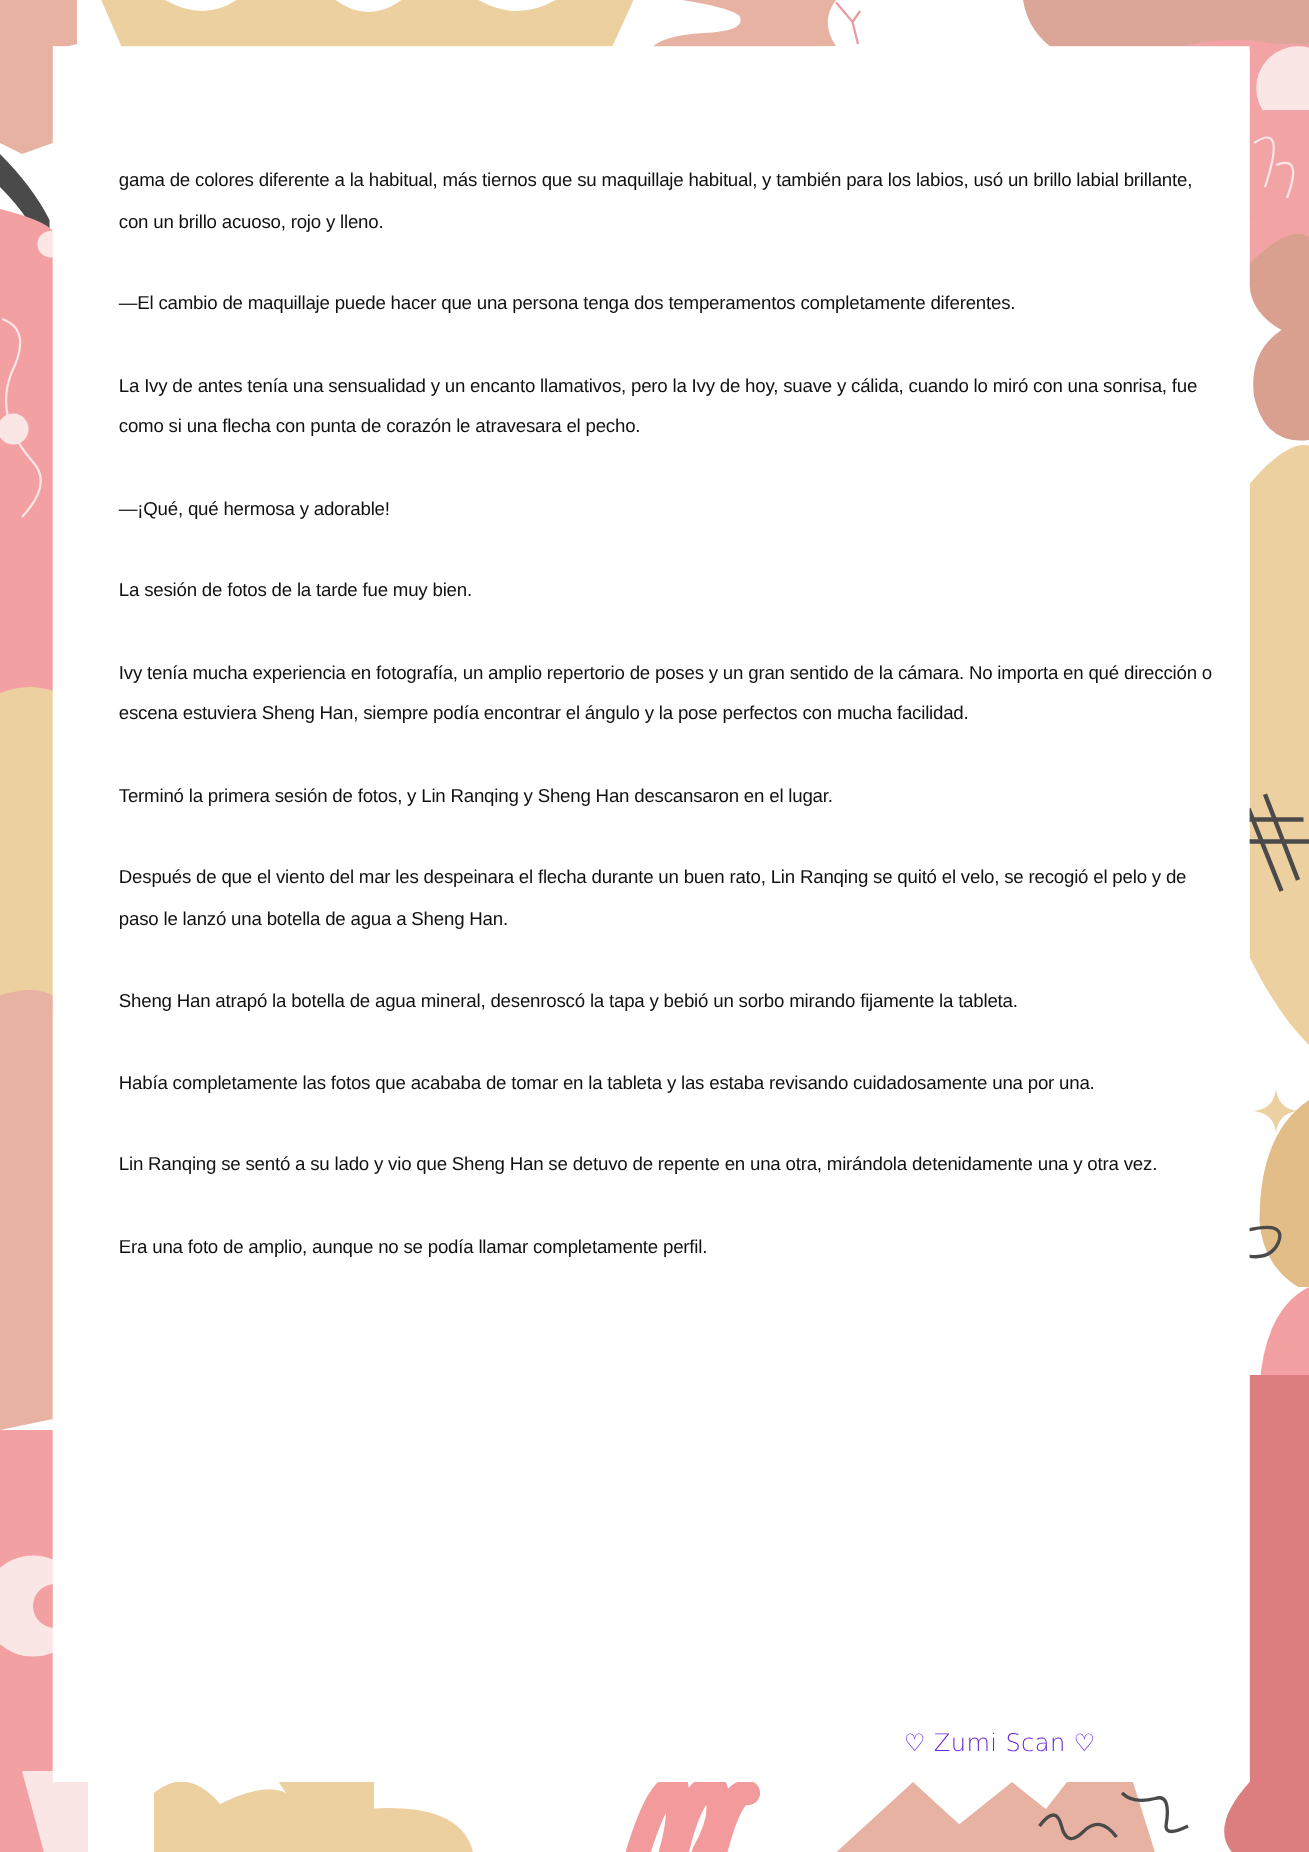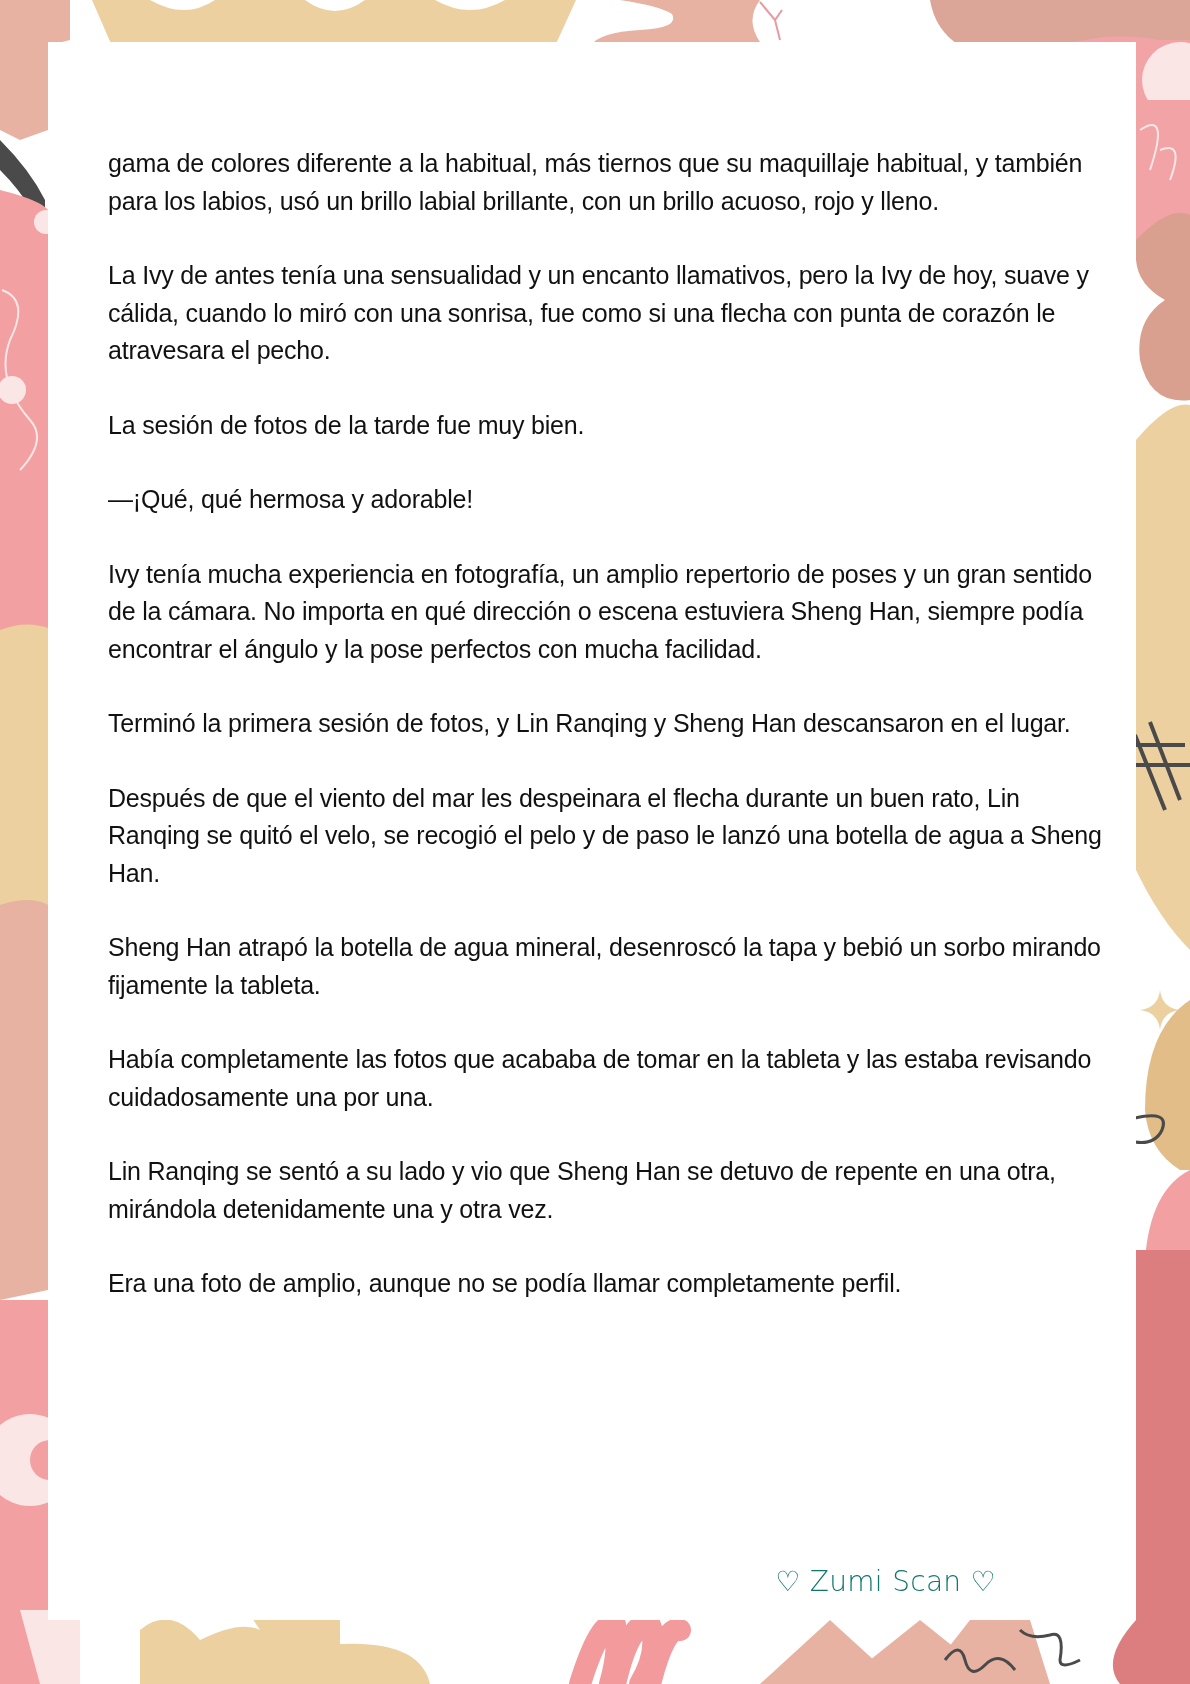--- a/index.html
+++ b/index.html
@@ -8,27 +8,27 @@
       background: #ffffff;
       font-family: "Liberation Sans", "DejaVu Sans", sans-serif;
     }
     .frame { position: absolute; inset: 0; z-index: 0; }
     .page {
       position: absolute; left: 48px; top: 42px; width: 1088px; height: 1578px;
       background: #ffffff; z-index: 2;
     }
     .content {
       position: absolute; left: 60px; top: 103px; width: 1000px;
-      color: #111111; font-size: 25px; line-height: 37.5px;
+      color: #111111; font-size: 17px; line-height: 37.5px;
       letter-spacing: -0.2px;
     }
     .content p { margin: 0 0 37px 0; }
     .watermark {
       position: absolute; right: 140px; bottom: 22px;
-      color: #0f766e; font-size: 28px; letter-spacing: 0.3px;
+      color: #6d28d9; font-size: 22px; letter-spacing: 0.3px;
       font-family: "DejaVu Sans", sans-serif; font-weight: 300;
     }
   </style>
 </head>
 <body>
 
 <svg class="frame" width="1190" height="1684" viewBox="0 0 1190 1684" xmlns="http://www.w3.org/2000/svg">
 
   <path d="M0,0 L70,0 L70,40 L50,45 L48,130 L20,140 L0,130 Z" fill="#e8b2a2"></path>
   <path d="M92,0 L150,0 Q185,20 215,0 L305,0 Q335,22 365,0 L435,0 Q470,20 505,0 L576,0 L555,46 L112,46 Z" fill="#ecd0a0"></path>
@@ -63,23 +63,24 @@
 
   <path d="M140,1684 L140,1630 Q170,1605 200,1640 Q240,1620 260,1630 L240,1600 L340,1600 L340,1644 Q420,1640 430,1684 Z" fill="#ecd0a0"></path>
   <path d="M580,1684 Q600,1620 615,1625 Q620,1650 610,1684 M615,1684 Q630,1620 650,1625 Q660,1650 640,1684 M650,1684 Q665,1625 680,1630" stroke="#f29a9c" stroke-width="22" fill="none" stroke-linecap="round"></path>
   <path d="M760,1684 L830,1620 L900,1684 Z M840,1684 L920,1620 L1000,1684 Z M920,1684 L970,1620 L1030,1620 L1050,1684 Z" fill="#e8b2a2"></path>
   <path d="M945,1660 Q960,1640 965,1660 Q970,1680 985,1665 Q1000,1650 1015,1670 M1020,1630 Q1030,1640 1050,1635 Q1065,1630 1060,1660 Q1060,1670 1080,1660" stroke="#4a4a4a" stroke-width="3" fill="none"></path>
 </svg>
 
 <div class="page">
   <div class="content">
     <p>gama de colores diferente a la habitual, más tiernos que su maquillaje habitual, y también para los labios, usó un brillo labial brillante, con un brillo acuoso, rojo y lleno.</p>
+    <p>—El cambio de maquillaje puede hacer que una persona tenga dos temperamentos completamente diferentes.</p>
     <p>La Ivy de antes tenía una sensualidad y un encanto llamativos, pero la Ivy de hoy, suave y cálida, cuando lo miró con una sonrisa, fue como si una flecha con punta de corazón le atravesara el pecho.</p>
+    <p>—¡Qué, qué hermosa y adorable!</p>
     <p>La sesión de fotos de la tarde fue muy bien.</p>
-    <p>—¡Qué, qué hermosa y adorable!</p>
     <p>Ivy tenía mucha experiencia en fotografía, un amplio repertorio de poses y un gran sentido de la cámara. No importa en qué dirección o escena estuviera Sheng Han, siempre podía encontrar el ángulo y la pose perfectos con mucha facilidad.</p>
     <p>Terminó la primera sesión de fotos, y Lin Ranqing y Sheng Han descansaron en el lugar.</p>
     <p>Después de que el viento del mar les despeinara el flecha durante un buen rato, Lin Ranqing se quitó el velo, se recogió el pelo y de paso le lanzó una botella de agua a Sheng Han.</p>
     <p>Sheng Han atrapó la botella de agua mineral, desenroscó la tapa y bebió un sorbo mirando fijamente la tableta.</p>
     <p>Había completamente las fotos que acababa de tomar en la tableta y las estaba revisando cuidadosamente una por una.</p>
     <p>Lin Ranqing se sentó a su lado y vio que Sheng Han se detuvo de repente en una otra, mirándola detenidamente una y otra vez.</p>
     <p>Era una foto de amplio, aunque no se podía llamar completamente perfil.</p>
   </div>
   <div class="watermark">♡ Zumi Scan ♡</div>
 </div>

